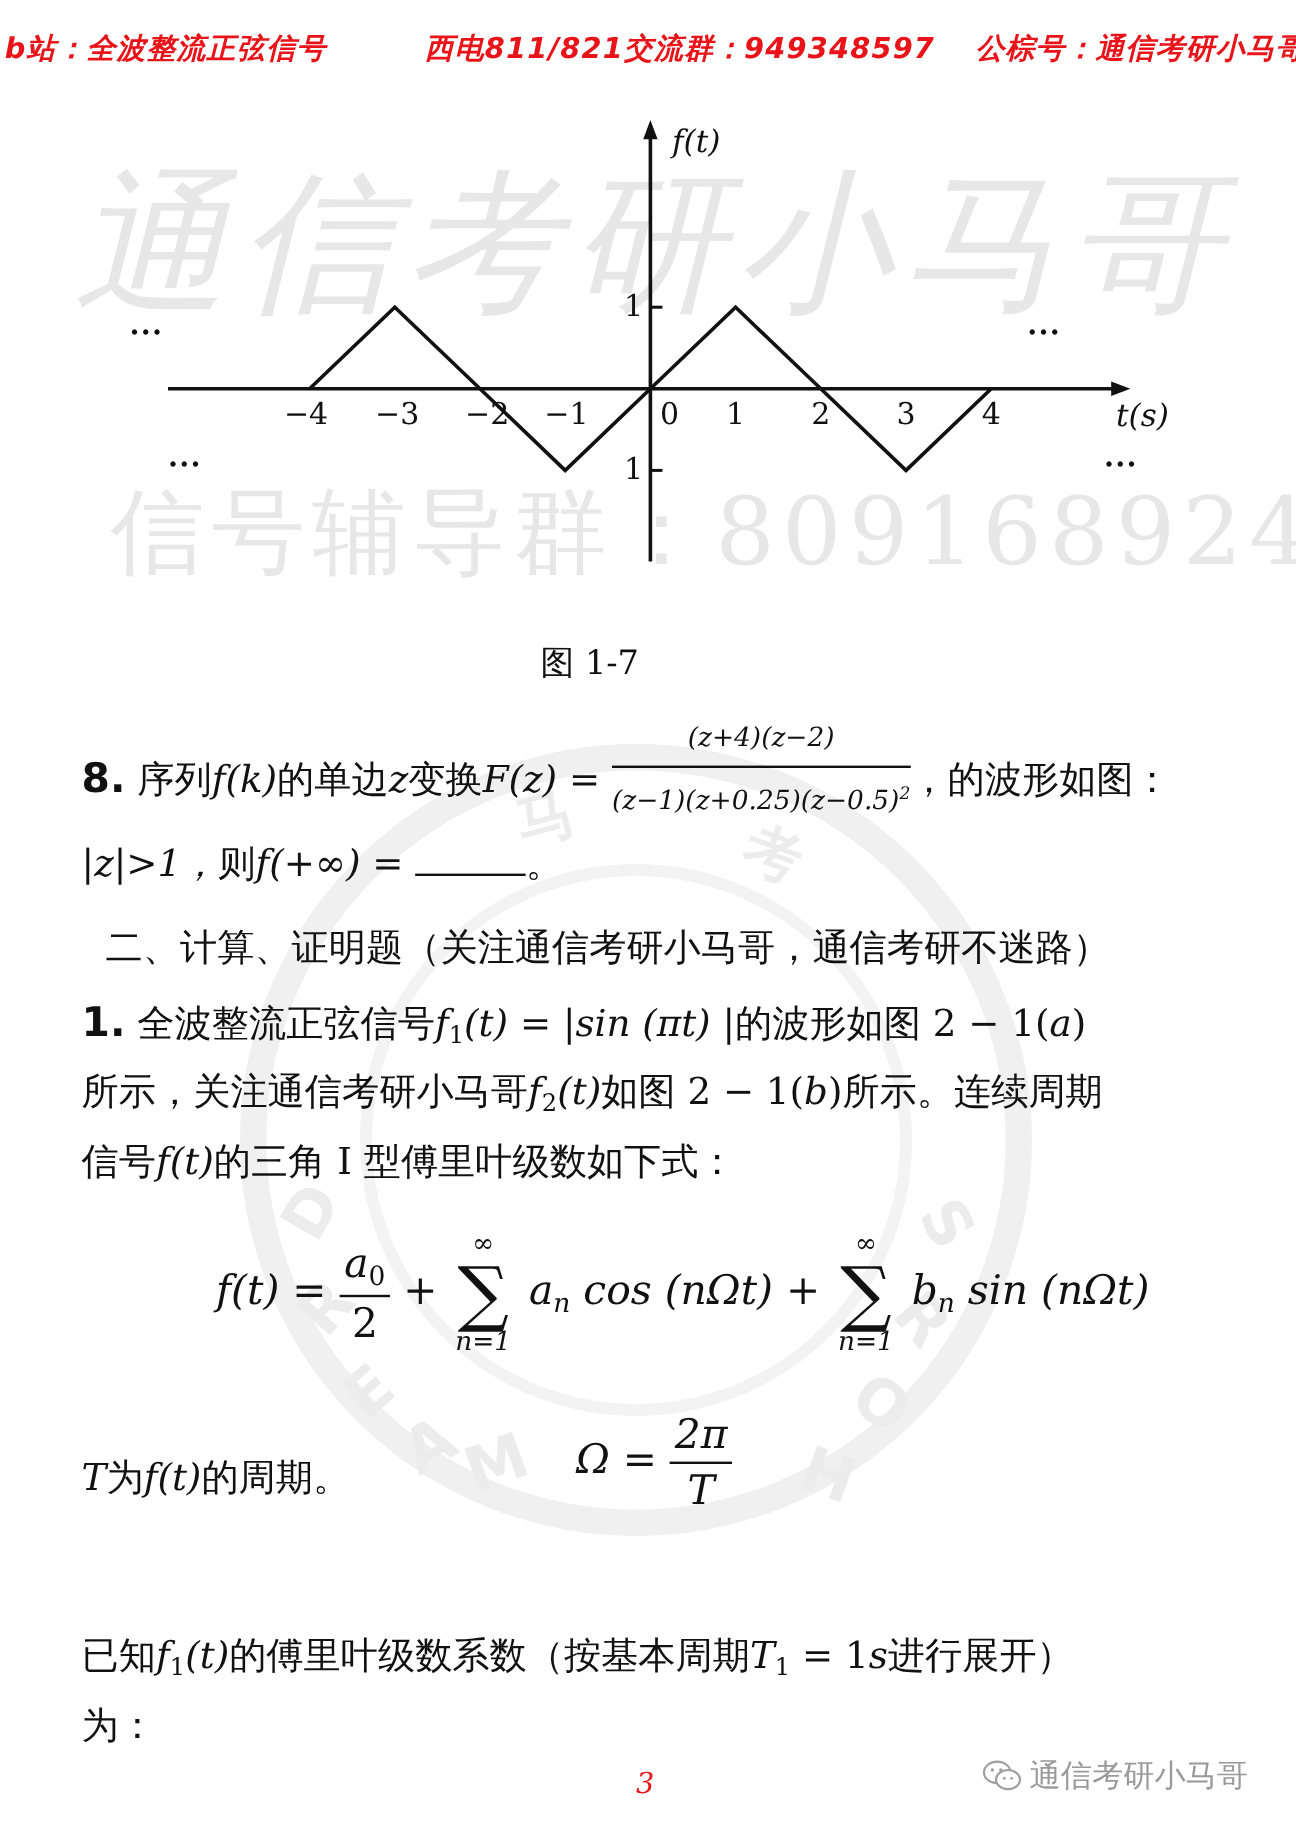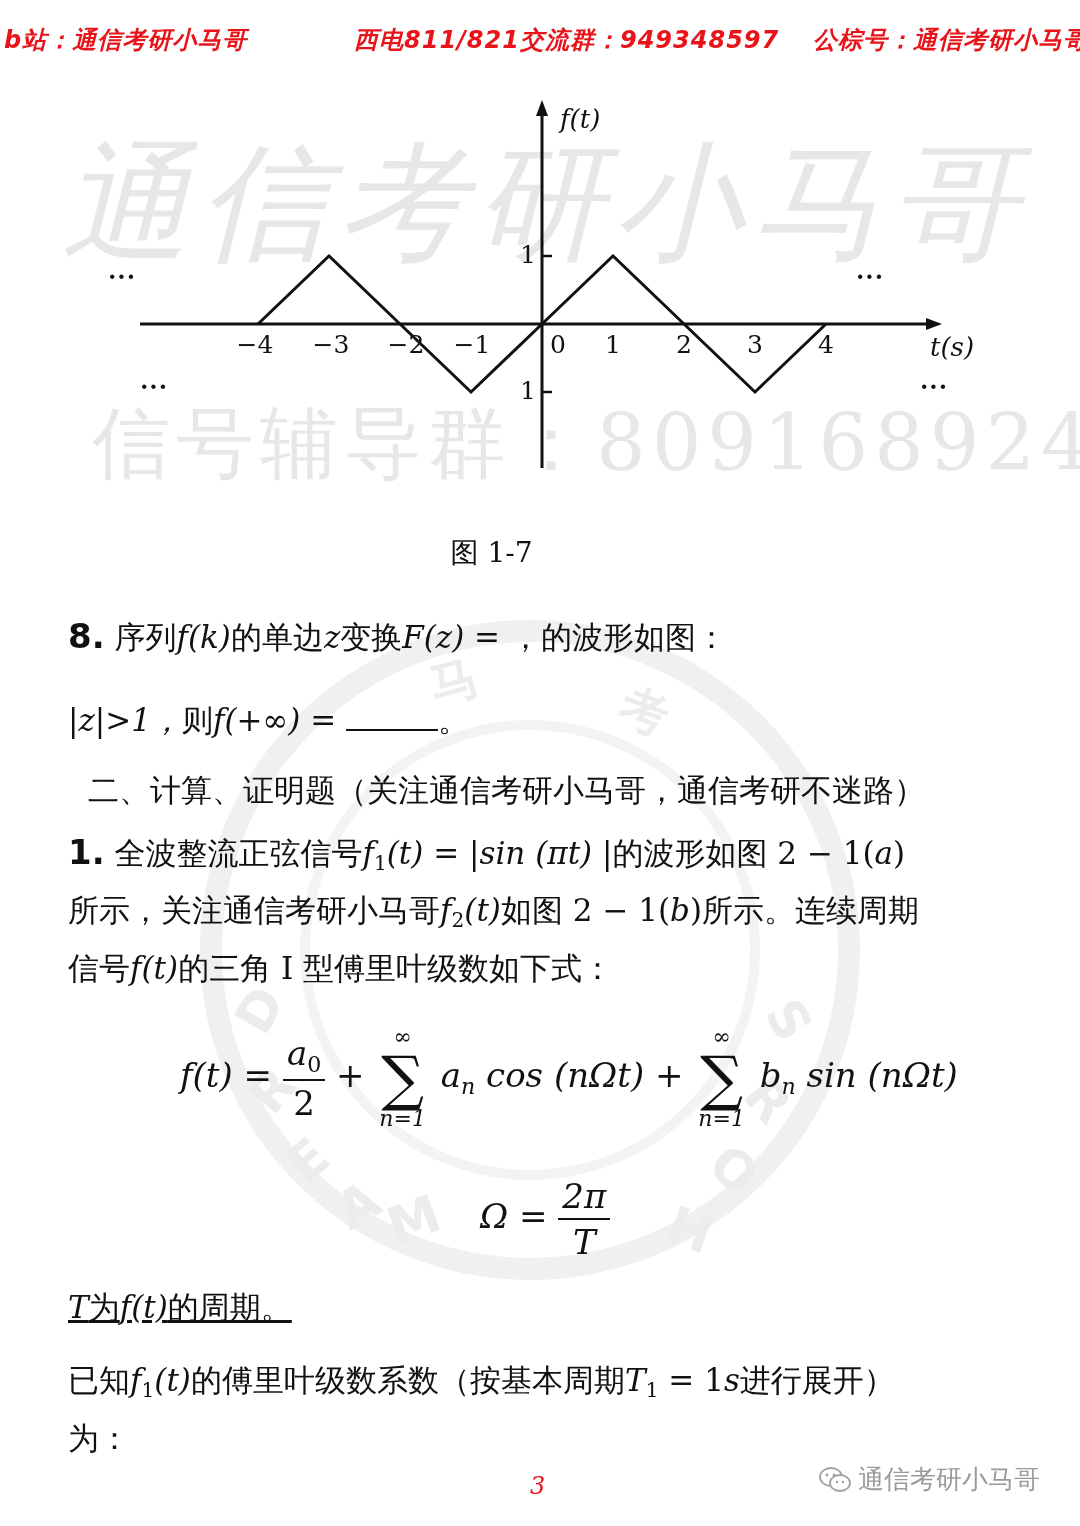--- a/index.html
+++ b/index.html
@@ -54,21 +54,21 @@
   .sum .sig { font-size: 60px; display: block; }
   .sum .lim { font-size: 22px; font-style: italic; display: block; }
   .pagenum { position: absolute; left: 530px; top: 1472px; color: #e8141a; font-size: 24px; font-style: italic; z-index: 3; }
   .wechat { position: absolute; left: 818px; top: 1462px; color: #9a9a9a; font-size: 26px; font-family: "DejaVu Sans", sans-serif; z-index: 3; white-space: nowrap; display: flex; align-items: center; gap: 6px; }
   sub { font-size: 0.65em; vertical-align: -0.3em; }
   sup { font-size: 0.65em; }
 </style>
 </head>
 <body>
 
-<div class="hdr" style="left:4px;">b站：通信考研小马哥</div>
+<div class="hdr" style="left:4px;">b站：全波整流正弦信号</div>
 <div class="hdr" style="left:354px;">西电811/821交流群：949348597</div>
 <div class="hdr" style="left:800px;margin-left:13px;">公棕号：通信考研小马哥</div>
 
 <div class="wm-big" style="left:62px; top:118px; font-size:128px; letter-spacing:10px;">通信考研小马哥</div>
 <div class="wm-big" style="left:92px; top:392px; font-size:78px; letter-spacing:6px; font-style:normal;">信号辅导群：809168924</div>
 <div class="wm-circle"></div>
 <div class="wm-circle-inner"></div>
 <div class="wm-letter" style="left:238px; top:980px; transform:rotate(-60deg);">D</div>
 <div class="wm-letter" style="left:252px; top:1060px; transform:rotate(-50deg);">R</div>
 <div class="wm-letter" style="left:290px; top:1130px; transform:rotate(-40deg);">E</div>
@@ -115,21 +115,24 @@
 <div class="dots" style="left:108px; top:262px;">···</div>
 <div class="dots" style="left:856px; top:262px;">···</div>
 <div class="dots" style="left:140px; top:372px;">···</div>
 <div class="dots" style="left:920px; top:372px;">···</div>
 
 <div class="caption">图 1-7</div>
 
 <div class="line" style="top:616px;">
   <span class="qnum">8.</span>
   <span>序列</span><span class="m">f(k)</span><span>的单边</span><span class="m">z</span><span>变换</span><span class="m">F(z) =</span>
-  <span>，的波形如图：</span>
+  <span class="frac" style="font-size:22px; margin-top:-20px;">
+    <span class="num m">(z+4)(z−2)</span>
+    <span class="den m"><span>(z−1)(z+0.25)(z−0.5)</span><sup>2</sup></span>
+  </span><span>，的波形如图：</span>
 </div>
 <div class="line" style="top:700px;">
   <span class="m">|z|&gt;1，</span><span>则</span><span class="m">f(+∞) =</span>
   <span class="blank"></span><span>。</span>
 </div>
 
 <div class="line" style="top:770px; left:88px;">二、计算、证明题（关注通信考研小马哥，通信考研不迷路）</div>
 
 <div class="line" style="top:832px;">
   <span class="qnum">1.</span>
@@ -167,21 +170,21 @@
 </div>
 
 <div class="eq" style="left:480px; top:1176px;">
   <span class="m">Ω =</span>
   <span class="frac">
     <span class="num m">2π</span>
     <span class="den m">T</span>
   </span>
 </div>
 
-<div class="line" style="top:1287px;text-decoration:underline;">
+<div class="line" style="top:1212px;">
   <span class="m">T</span><span>为</span><span class="m">f(t)</span><span>的周期。</span>
 </div>
 
 <div class="line" style="top:1360px;">
   <span>已知</span><span class="m">f</span><sub class="mu">1</sub><span class="m">(t)</span><span>的傅里叶级数系数（按基本周期</span><span class="m">T</span><sub class="mu">1</sub><span class="mu"> = 1</span><span class="m">s</span><span>进行展开）</span>
 </div>
 <div class="line" style="top:1418px;">为：</div>
 
 <div class="pagenum">3</div>
 <div class="wechat">

